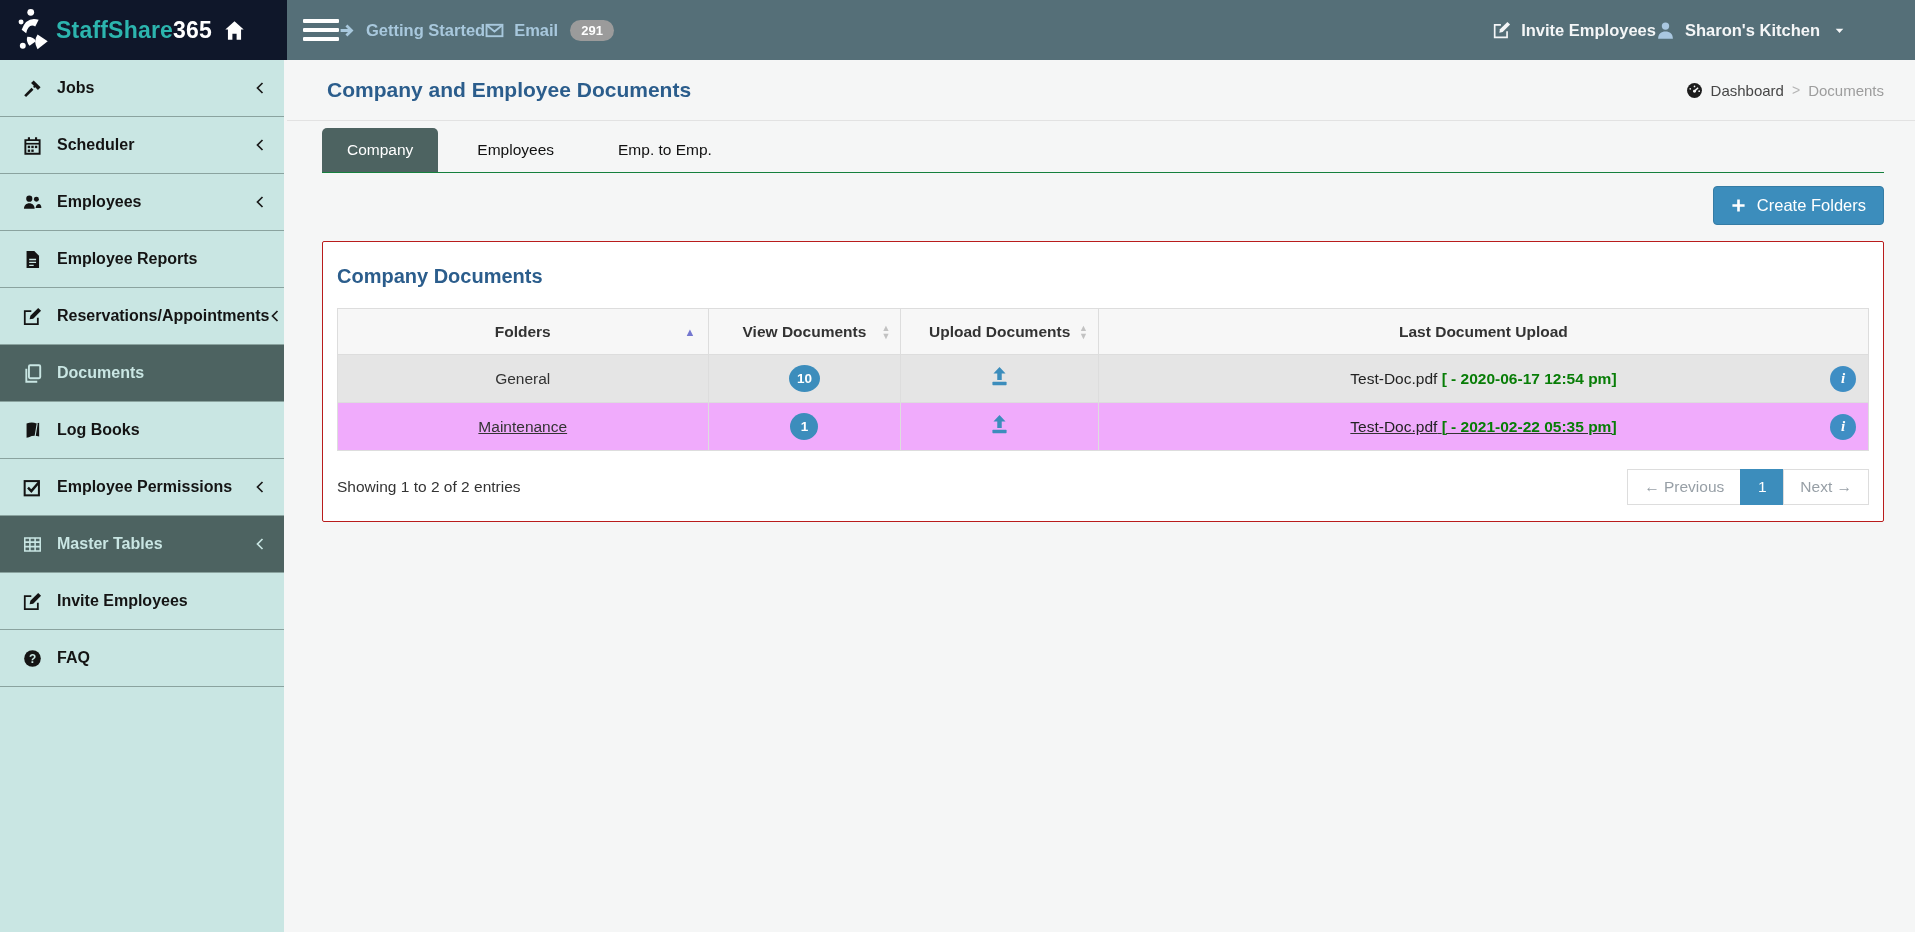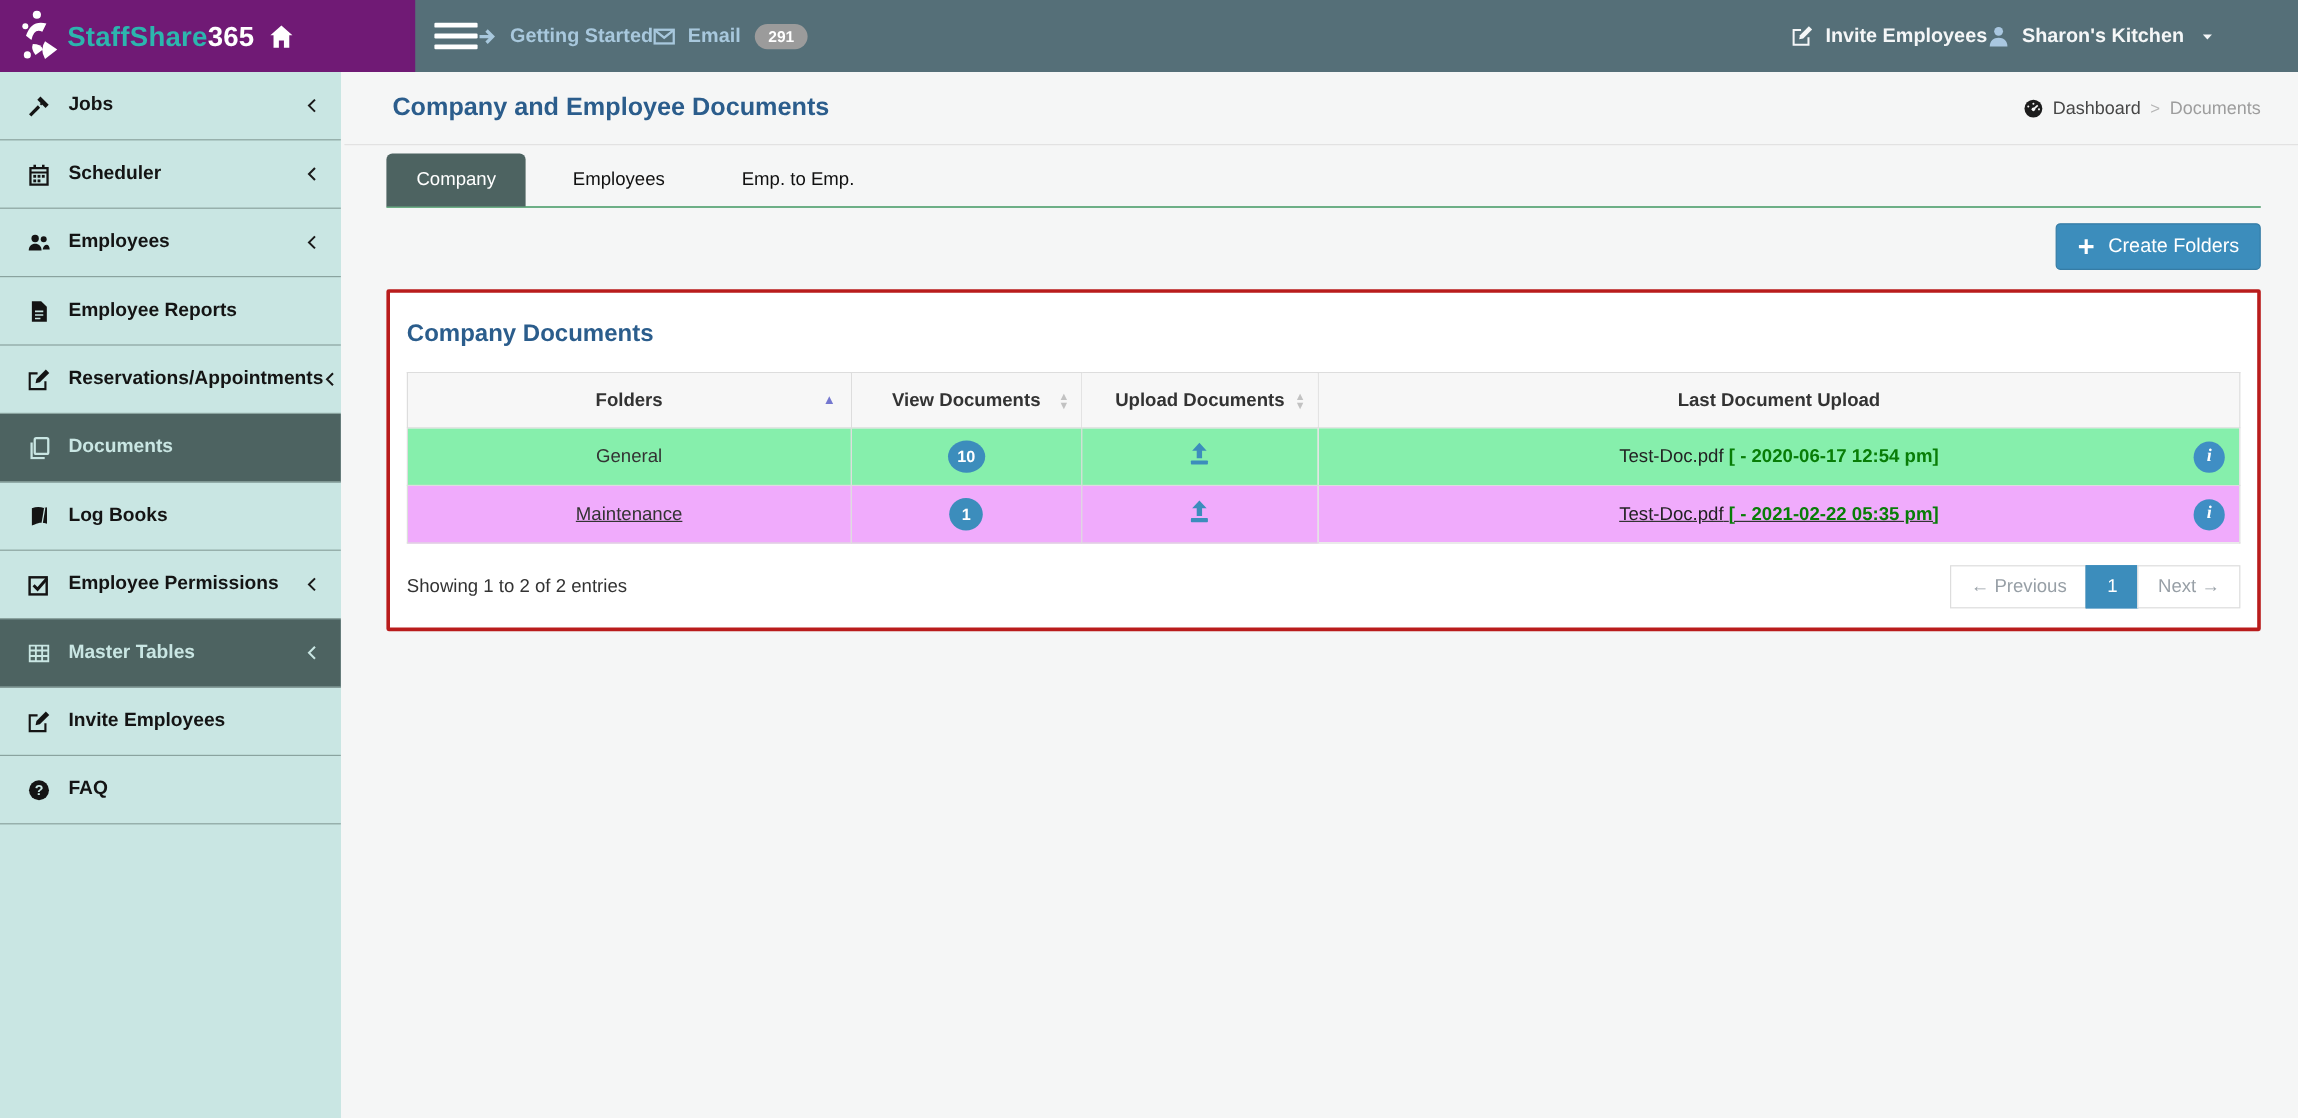--- a/index.html
+++ b/index.html
@@ -1,21 +1,21 @@
 <!DOCTYPE html>
 <html><head>
 <meta charset="utf-8">
 <style>
   * { box-sizing: border-box; margin: 0; padding: 0; }
   html,body { width:1915px; height:932px; overflow:hidden; }
   body { font-family:"Liberation Sans", sans-serif; background:#f5f6f6; color:#222; }
 
   
   .topbar { position:fixed; top:0; left:0; width:1915px; height:60px; background:#556f78; display:flex; z-index:10; }
-  .logo-box { width:346px; height:60px; background:#701a75; display:flex; align-items:center; padding-left:56px; flex:0 0 auto; position:relative; }
+  .logo-box { width:287px; height:60px; background:#0f172a; display:flex; align-items:center; padding-left:56px; flex:0 0 auto; position:relative; }
   .logo-people { position:absolute; left:16px; top:8px; width:34px; height:46px; }
   .brand-text { font-size:23px; font-weight:700; letter-spacing:.2px; white-space:nowrap; }
   .brand-text .teal { color:#2cb5ae; }
   .brand-text .white { color:#ffffff; }
   .logo-home { margin-left:12px; color:#fff; display:flex; }
   .topnav { flex:1; display:flex; align-items:center; padding:0 70px 0 16px; }
   .hamburger { width:36px; cursor:pointer; display:flex; flex-direction:column; gap:5px; padding:4px 0; }
   .hamburger span { display:block; height:4px; background:#fff; border-radius:1px; }
   .topnav a { text-decoration:none; display:flex; align-items:center; gap:10px; font-weight:700; font-size:16.5px; cursor:pointer; }
   .nav-light { color:#a8c8dd; }
@@ -49,28 +49,28 @@
 
   .tabs-row { margin:7px 31px 0 35px; display:flex; align-items:flex-end; border-bottom:1px solid #15803d; }
   .tab { padding:13px 25px; font-size:15.5px; font-weight:400; color:#111; cursor:pointer; border-radius:5px 5px 0 0; }
   .tab.active { background:#4d6361; color:#fff; font-weight:400; }
   .tab + .tab { margin-left:14px; }
 
   .actions-row { margin:13px 31px 0 35px; display:flex; justify-content:flex-end; }
   .btn-primary { background:#3c8dbc; border:1px solid #357ca5; color:#fff; font-family:inherit; font-size:16.5px; border-radius:4px; padding:9px 17px; display:flex; align-items:center; gap:11px; cursor:pointer; }
   .btn-primary svg { width:15px; height:15px; }
 
-  .card { margin:16px 31px 0 35px; background:#ffffff; border:3px solid #b91c1c; border-radius:2px; padding:17px 14px 16px 14px; }
+  .card { margin:16px 31px 0 35px; background:#ffffff; border:1px solid #b91c1c; border-radius:2px; padding:17px 14px 16px 14px; }
   .card-heading { font-size:20px; font-weight:700; color:#2b5d8c; margin:6px 0 20px 0; }
 
   table.doc-table { width:100%; border-collapse:collapse; }
   .doc-table th, .doc-table td { border:1px solid #dddddd; text-align:center; font-size:15.5px; }
   .doc-table th { background:#f7f7f7; color:#333; font-weight:700; height:46px; position:relative; cursor:pointer; }
   .doc-table td { height:48px; color:#333; }
-  .doc-table tr.odd td { background:#86efac; }
+  .doc-table tr.odd td { background:#e5e5e5; }
   .doc-table tr.even td { background:#f0abfc;text-decoration:underline; }
   .sort-asc { position:absolute; right:12px; top:50%; transform:translateY(-50%); color:#7477cf; font-size:11px; }
   .sort-both { position:absolute; right:10px; top:50%; transform:translateY(-50%); display:flex; flex-direction:column; color:#c2c2c2; font-size:9px; line-height:8px; font-style:normal; }
   .count-badge { display:inline-flex; align-items:center; justify-content:center; min-width:28px; height:27px; padding:0 8px; border-radius:50%; background:#3c8dbc; color:#fff; font-size:13.5px; font-weight:700; cursor:pointer; }
   .upload-link { color:#3c8dbc; display:inline-flex; cursor:pointer; }
   .upload-link svg { width:21px; height:21px; }
   .last-upload-cell { position:relative; }
   .file-name { color:#222; }
   .upload-time { color:#087d07; font-weight:700; }
   .info-circle { position:absolute; right:12px; top:50%; transform:translateY(-50%); width:26px; height:26px; background:#3f8ec4; border-radius:50%; color:#fff; display:flex; align-items:center; justify-content:center; font-family:"Liberation Serif", serif; font-weight:700; font-size:15px; font-style:italic; cursor:pointer; }

